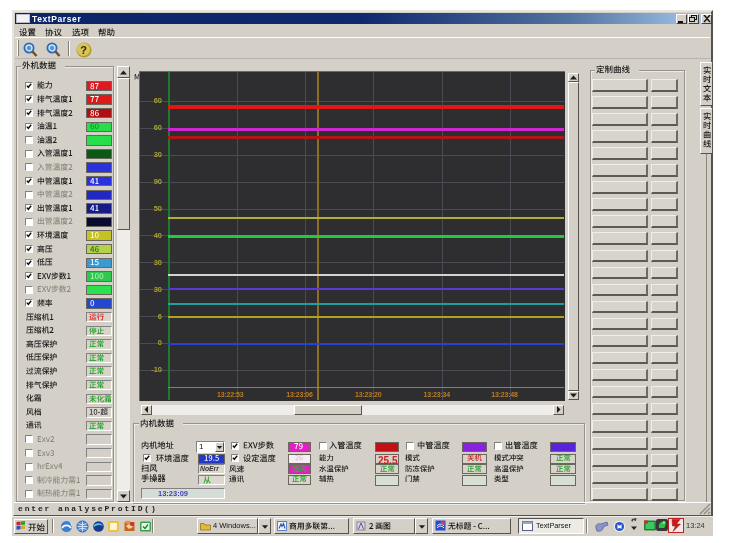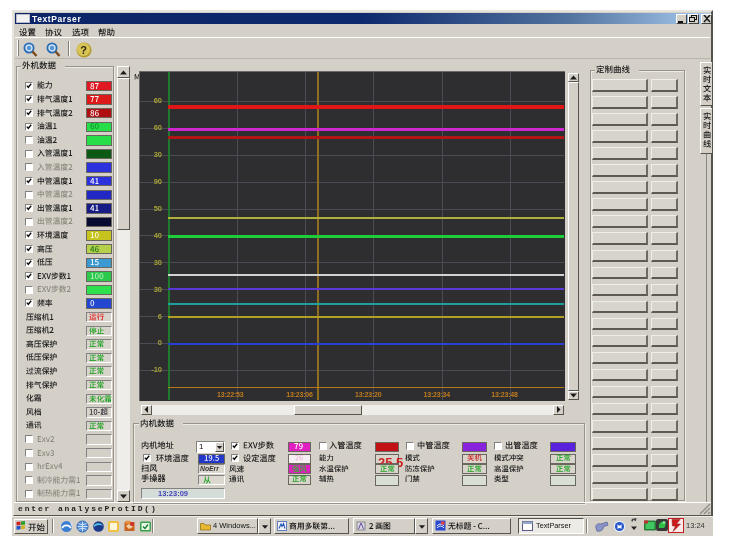--- a/index.html
+++ b/index.html
@@ -542,21 +542,21 @@
     <path fill="#1c1c1c" d="M0.7 2.9H3.1V3.5H1.4V7.1H0.7ZM2.7 2.9H3.4V6.4Q3.4 6.6 3.4 6.8Q3.3 6.9 3.1 7Q3 7.1 2.7 7.1Q2.5 7.1 2.1 7.1Q2.1 7 2 6.8Q2 6.6 1.9 6.5Q2.1 6.5 2.3 6.5Q2.5 6.5 2.6 6.5Q2.7 6.5 2.7 6.5Q2.7 6.4 2.7 6.4ZM1 4H3.1V4.6H1ZM1 5.1H3.1V5.7H1ZM4.1 0.3H4.8V2.6Q4.8 2.8 4.8 2.9Q4.9 2.9 5.1 2.9Q5.2 2.9 5.3 2.9Q5.4 2.9 5.6 2.9Q5.8 2.9 5.9 2.9Q6.1 2.9 6.1 2.9Q6.3 2.9 6.3 2.9Q6.4 2.8 6.4 2.6Q6.5 2.5 6.5 2.1Q6.6 2.2 6.8 2.3Q7 2.3 7.1 2.4Q7.1 2.8 7 3.1Q6.9 3.3 6.7 3.4Q6.5 3.5 6.2 3.5Q6.1 3.5 6 3.5Q5.9 3.5 5.8 3.5Q5.6 3.5 5.5 3.5Q5.3 3.5 5.2 3.5Q5.1 3.5 5 3.5Q4.7 3.5 4.4 3.5Q4.2 3.4 4.1 3.2Q4.1 3 4.1 2.6ZM6.3 0.8 6.8 1.3Q6.4 1.4 6.1 1.6Q5.7 1.7 5.3 1.9Q4.9 2 4.5 2.1Q4.5 2 4.4 1.8Q4.4 1.7 4.3 1.6Q4.7 1.5 5 1.4Q5.4 1.2 5.7 1.1Q6.1 0.9 6.3 0.8ZM4.1 3.7H4.8V6.2Q4.8 6.3 4.8 6.4Q4.9 6.5 5.1 6.5Q5.2 6.5 5.3 6.5Q5.5 6.5 5.6 6.5Q5.8 6.5 6 6.5Q6.1 6.5 6.2 6.5Q6.3 6.5 6.4 6.4Q6.5 6.3 6.5 6.1Q6.5 5.9 6.5 5.5Q6.7 5.6 6.8 5.7Q7 5.7 7.2 5.8Q7.1 6.3 7 6.6Q6.9 6.9 6.8 7Q6.6 7.1 6.2 7.1Q6.2 7.1 6.1 7.1Q5.9 7.1 5.8 7.1Q5.6 7.1 5.5 7.1Q5.3 7.1 5.2 7.1Q5.1 7.1 5.1 7.1Q4.7 7.1 4.5 7Q4.2 6.9 4.2 6.7Q4.1 6.5 4.1 6.2ZM6.4 4.1 6.9 4.6Q6.5 4.8 6.1 5Q5.7 5.1 5.3 5.3Q4.9 5.4 4.5 5.5Q4.5 5.4 4.4 5.2Q4.3 5.1 4.3 5Q4.7 4.9 5.1 4.7Q5.4 4.6 5.8 4.4Q6.1 4.3 6.4 4.1ZM2.3 0.9 2.9 0.7Q3.1 1 3.2 1.3Q3.4 1.5 3.6 1.8Q3.7 2.1 3.8 2.3L3.2 2.6Q3.1 2.4 2.9 2.1Q2.8 1.8 2.6 1.5Q2.5 1.2 2.3 0.9ZM0.6 2.5Q0.6 2.4 0.6 2.3Q0.5 2.2 0.5 2Q0.4 1.9 0.4 1.8Q0.5 1.8 0.6 1.7Q0.7 1.6 0.7 1.5Q0.8 1.4 0.9 1.2Q1.1 1.1 1.2 0.8Q1.4 0.5 1.5 0.2L2.2 0.5Q2 0.8 1.9 1.1Q1.7 1.4 1.5 1.6Q1.3 1.9 1.1 2.1V2.1Q1.1 2.1 1 2.2Q0.9 2.2 0.8 2.2Q0.8 2.3 0.7 2.4Q0.6 2.4 0.6 2.5ZM0.6 2.5 0.6 2 0.9 1.8 3.3 1.7Q3.3 1.8 3.3 1.9Q3.2 2.1 3.2 2.2Q2.6 2.2 2.2 2.3Q1.7 2.3 1.4 2.3Q1.2 2.4 1 2.4Q0.9 2.4 0.8 2.4Q0.7 2.4 0.6 2.5Z M8 1.9H13.7V2.6H8ZM13.4 1.9H14.1Q14.1 1.9 14.1 1.9Q14.1 2 14.1 2.1Q14.1 2.1 14.1 2.2Q14.1 3.3 14 4.1Q13.9 4.9 13.9 5.5Q13.8 6 13.7 6.3Q13.6 6.6 13.5 6.7Q13.3 6.9 13.2 7Q13 7 12.8 7.1Q12.6 7.1 12.3 7.1Q12 7.1 11.6 7.1Q11.6 6.9 11.5 6.7Q11.5 6.5 11.4 6.3Q11.7 6.4 12.1 6.4Q12.4 6.4 12.5 6.4Q12.6 6.4 12.7 6.4Q12.8 6.3 12.9 6.3Q12.9 6.2 13 5.9Q13.1 5.6 13.2 5.1Q13.3 4.6 13.3 3.8Q13.4 3.1 13.4 2ZM10.3 0.3H11.1V1.7Q11.1 2.2 11 2.7Q11 3.3 10.8 3.9Q10.7 4.5 10.4 5.1Q10.1 5.6 9.6 6.2Q9.1 6.7 8.3 7.2Q8.3 7.1 8.2 7Q8.1 6.9 8 6.8Q7.9 6.7 7.8 6.6Q8.5 6.2 9 5.7Q9.4 5.2 9.7 4.7Q10 4.2 10.1 3.7Q10.3 3.1 10.3 2.6Q10.3 2.1 10.3 1.7Z"></path>
   </svg>
 <svg class="t " style="left:318.5px;top:464.5px" width="31" height="9" viewBox="0 0 31 9">
     <path fill="#1c1c1c" d="M0.5 2.1H2.5V2.8H0.5ZM3.4 0.3H4.1V6.2Q4.1 6.5 4 6.7Q3.9 6.9 3.7 7Q3.6 7.1 3.3 7.1Q2.9 7.1 2.5 7.1Q2.5 7 2.4 6.9Q2.4 6.8 2.4 6.6Q2.3 6.5 2.2 6.4Q2.6 6.4 2.8 6.4Q3.1 6.4 3.2 6.4Q3.3 6.4 3.3 6.3Q3.4 6.3 3.4 6.2ZM2.3 2.1H2.4L2.6 2.1L3 2.3Q2.9 3.3 2.5 4.1Q2.2 4.9 1.8 5.5Q1.3 6.1 0.8 6.4Q0.7 6.4 0.6 6.3Q0.5 6.1 0.4 6Q0.3 5.9 0.2 5.9Q0.7 5.6 1.2 5Q1.6 4.5 1.9 3.8Q2.2 3.1 2.3 2.3ZM4 1.9Q4.3 2.5 4.6 3.1Q4.9 3.7 5.3 4.2Q5.7 4.7 6.2 5.1Q6.7 5.5 7.2 5.8Q7.2 5.8 7.1 5.9Q7 6.1 6.9 6.2Q6.8 6.3 6.7 6.4Q6.2 6.1 5.7 5.6Q5.2 5.2 4.8 4.6Q4.4 4.1 4.1 3.4Q3.7 2.8 3.5 2.1ZM6 1.6 6.6 2.1Q6.4 2.4 6 2.7Q5.7 3 5.4 3.3Q5.1 3.6 4.8 3.8L4.3 3.4Q4.6 3.2 4.9 2.9Q5.2 2.6 5.5 2.2Q5.8 1.9 6 1.6Z M10.8 2.3V2.9H13.1V2.3ZM10.8 1.2V1.8H13.1V1.2ZM10.2 0.6H13.8V3.5H10.2ZM9.9 4H14.1V6.6H13.4V4.6H12.8V6.6H12.3V4.6H11.7V6.6H11.2V4.6H10.6V6.6H9.9ZM9.3 6.3H14.5V6.9H9.3ZM8.1 0.9 8.5 0.4Q8.7 0.4 9 0.6Q9.2 0.7 9.5 0.8Q9.7 1 9.8 1.1L9.4 1.7Q9.3 1.5 9.1 1.4Q8.9 1.2 8.6 1.1Q8.3 1 8.1 0.9ZM7.7 2.9 8 2.4Q8.3 2.4 8.5 2.6Q8.8 2.7 9 2.8Q9.2 3 9.4 3.1L9 3.7Q8.9 3.6 8.6 3.4Q8.4 3.3 8.2 3.1Q7.9 3 7.7 2.9ZM7.8 6.6Q8 6.3 8.2 5.9Q8.5 5.5 8.7 5.1Q8.9 4.6 9.1 4.2L9.6 4.6Q9.5 5 9.3 5.4Q9.1 5.8 8.8 6.2Q8.6 6.6 8.4 7Z M19.2 2.8H19.9V7.1H19.2ZM17.1 3.9H21.9V4.5H17.1ZM20 4.1Q20.3 4.6 20.6 5Q20.9 5.4 21.3 5.7Q21.7 6.1 22.1 6.3Q22 6.3 21.9 6.4Q21.8 6.5 21.7 6.6Q21.7 6.8 21.6 6.8Q21.2 6.6 20.8 6.2Q20.4 5.8 20.1 5.3Q19.8 4.8 19.5 4.3ZM19 4.1 19.6 4.3Q19.4 4.8 19 5.3Q18.6 5.8 18.2 6.2Q17.8 6.6 17.4 6.8Q17.3 6.7 17.2 6.6Q17.1 6.5 17 6.4Q17 6.3 16.9 6.3Q17.3 6.1 17.7 5.7Q18.1 5.4 18.5 4.9Q18.8 4.5 19 4.1ZM18.3 1.2V2.4H20.8V1.2ZM17.6 0.6H21.5V3H17.6ZM16.8 0.3 17.4 0.5Q17.2 1.1 16.8 1.7Q16.5 2.4 16.1 2.9Q15.7 3.4 15.3 3.9Q15.3 3.8 15.2 3.6Q15.2 3.5 15.1 3.4Q15 3.2 15 3.1Q15.3 2.8 15.7 2.3Q16 1.9 16.3 1.4Q16.6 0.8 16.8 0.3ZM16 2.2 16.7 1.6 16.7 1.6V7.1H16Z M22.4 4.1Q22.8 4 23.2 3.9Q23.6 3.8 24.1 3.7Q24.5 3.6 25 3.4L25.1 4.1Q24.4 4.3 23.8 4.5Q23.1 4.7 22.6 4.8ZM22.6 1.7H25V2.4H22.6ZM23.5 0.3H24.2V6.3Q24.2 6.6 24.1 6.7Q24.1 6.9 23.9 7Q23.8 7.1 23.5 7.1Q23.3 7.1 22.9 7.1Q22.9 7 22.8 6.8Q22.8 6.6 22.7 6.4Q22.9 6.4 23.1 6.4Q23.3 6.4 23.4 6.4Q23.5 6.4 23.5 6.4Q23.5 6.4 23.5 6.3ZM26 3.4H28.7V4.1H26ZM25.9 1.5H29.1V4.5H28.4V2.2H25.9ZM25.5 1.5H26.2V3.5Q26.2 3.9 26.1 4.4Q26.1 4.9 26 5.4Q25.9 5.9 25.7 6.3Q25.5 6.8 25.1 7.2Q25.1 7.1 25 7Q24.9 6.9 24.7 6.8Q24.6 6.7 24.6 6.7Q24.9 6.3 25 5.9Q25.2 5.5 25.3 5.1Q25.4 4.7 25.4 4.3Q25.5 3.8 25.5 3.5ZM26.6 0.5 27.2 0.3Q27.4 0.5 27.6 0.8Q27.8 1.1 27.9 1.3L27.2 1.6Q27.1 1.4 26.9 1.1Q26.8 0.8 26.6 0.5Z"></path>
   </svg>
 <svg class="t " style="left:318.5px;top:474.8px" width="16" height="9" viewBox="0 0 16 9">
     <path fill="#1c1c1c" d="M3.3 1.2H7.1V1.8H3.3ZM3.8 3.7H6.5V4.2H3.8ZM3.8 4.9H6.5V5.5H3.8ZM3.5 2.4H6.5V3H4.1V7.1H3.5ZM6.3 2.4H6.9V6.4Q6.9 6.6 6.8 6.8Q6.8 6.9 6.7 7Q6.5 7.1 6.3 7.1Q6.1 7.1 5.9 7.1Q5.9 7 5.8 6.8Q5.8 6.6 5.7 6.5Q5.9 6.5 6 6.5Q6.1 6.5 6.2 6.5Q6.3 6.5 6.3 6.4ZM4.8 0.3H5.5V3H5.5V7.1H4.9V3H4.8ZM5.7 0.6 6.1 0.3Q6.3 0.4 6.6 0.6Q6.8 0.8 6.9 0.9L6.5 1.3Q6.4 1.1 6.1 0.9Q5.9 0.7 5.7 0.6ZM0.3 1.1H3V1.8H0.3ZM1.8 2.3H2.4V7.1H1.8ZM0.2 5.2Q0.6 5.2 1.1 5.1Q1.5 5 2.1 4.9Q2.6 4.8 3.1 4.8L3.1 5.4Q2.4 5.5 1.7 5.6Q1 5.8 0.4 5.9ZM0.5 4.1Q0.5 4.1 0.5 4Q0.5 3.8 0.4 3.7Q0.4 3.6 0.3 3.5Q0.4 3.5 0.5 3.3Q0.6 3.2 0.7 2.9Q0.7 2.8 0.8 2.5Q0.9 2.3 1 1.9Q1.1 1.5 1.2 1.1Q1.3 0.7 1.4 0.3L2 0.4Q1.9 1 1.8 1.6Q1.6 2.2 1.4 2.8Q1.2 3.3 1 3.8V3.8Q1 3.8 0.9 3.8Q0.9 3.8 0.8 3.9Q0.7 4 0.6 4Q0.5 4.1 0.5 4.1ZM0.5 4.1V3.6L0.9 3.4H3V4H1.1Q0.9 4 0.7 4Q0.6 4.1 0.5 4.1Z M7.7 3.2Q8 3.1 8.5 3Q8.9 2.9 9.4 2.8Q9.9 2.7 10.4 2.6L10.5 3.2Q9.8 3.4 9.1 3.6Q8.4 3.7 7.9 3.9ZM7.9 1.3H10.4V1.9H7.9ZM8.9 0.3H9.6V4.5Q9.6 4.8 9.5 4.9Q9.4 5.1 9.3 5.2Q9.1 5.2 8.9 5.3Q8.6 5.3 8.3 5.3Q8.2 5.1 8.2 5Q8.1 4.8 8.1 4.6Q8.3 4.6 8.5 4.7Q8.7 4.7 8.8 4.7Q8.9 4.6 8.9 4.6Q8.9 4.6 8.9 4.5ZM10.5 1.3H13.4V1.9H10.5ZM10.5 3.2 10.8 2.7Q11.1 2.9 11.5 3.2Q11.9 3.4 12.3 3.6Q12.6 3.9 12.9 4L12.5 4.6Q12.3 4.4 11.9 4.2Q11.6 3.9 11.2 3.7Q10.8 3.4 10.5 3.2ZM13 1.3H13.7Q13.6 2.4 13.6 3.2Q13.6 3.9 13.7 4.3Q13.7 4.7 13.9 4.7Q14 4.7 14 4.5Q14.1 4.3 14.1 3.9Q14.2 4 14.3 4.1Q14.5 4.1 14.6 4.2Q14.6 4.6 14.5 4.8Q14.4 5.1 14.3 5.2Q14.1 5.3 13.9 5.3Q13.5 5.3 13.3 5Q13.1 4.7 13 4.2Q13 3.7 13 3Q13 2.2 13 1.3ZM11.5 0.3H12.2Q12.2 1.2 12.1 2Q12.1 2.8 11.9 3.4Q11.8 4.1 11.4 4.5Q11.1 5 10.5 5.3Q10.5 5.2 10.3 5.1Q10.2 4.9 10.1 4.8Q10.6 4.5 10.9 4.1Q11.2 3.7 11.3 3.2Q11.4 2.6 11.5 1.9Q11.5 1.2 11.5 0.3ZM9.9 5.7 10.5 5.6Q10.6 6 10.7 6.3Q10.7 6.7 10.7 7L10 7.1Q10 6.9 10 6.7Q10 6.4 10 6.2Q9.9 5.9 9.9 5.7ZM11.4 5.7 12.1 5.6Q12.2 5.8 12.3 6Q12.3 6.3 12.4 6.5Q12.5 6.7 12.5 6.9L11.8 7.1Q11.8 6.8 11.7 6.4Q11.5 6 11.4 5.7ZM12.9 5.7 13.5 5.4Q13.7 5.6 13.9 5.9Q14.1 6.1 14.3 6.4Q14.4 6.7 14.5 6.9L13.9 7.2Q13.8 7 13.6 6.7Q13.5 6.4 13.3 6.2Q13.1 5.9 12.9 5.7ZM8.6 5.4 9.3 5.6Q9.2 5.9 9 6.2Q8.9 6.4 8.7 6.7Q8.5 7 8.3 7.2L7.7 6.9Q7.9 6.7 8 6.5Q8.2 6.2 8.4 6Q8.5 5.7 8.6 5.4Z"></path>
   </svg>
 <div class="a" style="left:375px;top:441.8px;width:24px;height:10.5px;background:#c21114;border:1px solid #6a675f"></div>
 <div class="a" style="left:375px;top:453.5px;width:24px;height:10px;background:#d8d4cc;border:1px solid #6a675f"></div>
-<div class="txt" style="left:378px;top:455.7px;font-size:13px;font-weight:bold;color:#cc2222">25.5</div>
+<div class="txt" style="left:378px;top:455.7px;font-size:10px;font-weight:bold;color:#cc2222">25.5</div>
 <div class="a" style="left:375px;top:464px;width:24px;height:10px;background:#d8d4cc;border:1px solid #6a675f"></div>
 <svg class="t " style="left:379.6px;top:464.7px" width="16" height="9" viewBox="0 0 16 9">
     <path fill="#14a018" d="M0.6 0.8H6.8V1.5H0.6ZM3.9 3.3H6.5V4H3.9ZM0.4 6.1H7.1V6.8H0.4ZM3.5 1H4.3V6.5H3.5ZM1.3 2.7H2V6.5H1.3Z M10.8 3.9H11.5V7.1H10.8ZM9.8 2.9V3.5H12.4V2.9ZM9.2 2.4H13.1V4H9.2ZM8.5 4.6H13.4V5.2H9.2V6.8H8.5ZM13.1 4.6H13.8V6.1Q13.8 6.4 13.8 6.5Q13.7 6.7 13.5 6.8Q13.3 6.8 13 6.8Q12.7 6.9 12.3 6.9Q12.3 6.7 12.2 6.5Q12.1 6.4 12.1 6.2Q12.3 6.2 12.4 6.2Q12.6 6.2 12.8 6.2Q12.9 6.2 13 6.2Q13 6.2 13.1 6.2Q13.1 6.2 13.1 6.1ZM10.8 0.3H11.5V1.6H10.8ZM8 1.4H14.3V3H13.6V2H8.7V3H8ZM8.6 0.6 9.2 0.3Q9.4 0.5 9.6 0.7Q9.7 1 9.8 1.2L9.1 1.5Q9.1 1.3 8.9 1Q8.7 0.8 8.6 0.6ZM13 0.3 13.7 0.6Q13.5 0.8 13.3 1Q13.1 1.3 13 1.4L12.4 1.2Q12.5 1.1 12.6 0.9Q12.7 0.8 12.8 0.6Q12.9 0.4 13 0.3Z"></path>
   </svg>
 <div class="a" style="left:375px;top:474.5px;width:24px;height:11.5px;background:#d8ded2;border:1px solid #6a675f"></div>
 <div class="a sunk" style="left:406px;top:442px;width:8px;height:8px;background:#fff"></div>
 <svg class="t " style="left:417px;top:441.4px" width="34" height="10" viewBox="0 0 34 10">
     <path fill="#1c1c1c" d="M0.8 1.7H7.4V5.7H6.6V2.5H1.5V5.8H0.8ZM1.2 4.5H7.1V5.3H1.2ZM3.7 0.3H4.5V7.9H3.7Z M10.5 7.1H14.7V7.7H10.5ZM8.9 2.6H15.8V4H15V3.2H9.7V4H8.9ZM10.4 3.6H14.8V5.4H10.4V4.8H14V4.2H10.4ZM10.5 5.8H15.2V7.9H14.4V6.4H10.5ZM9.9 3.6H10.7V7.9H9.9ZM11.7 2.1 12.4 2Q12.6 2.1 12.7 2.3Q12.8 2.6 12.8 2.7L12.1 2.9Q12.1 2.7 12 2.5Q11.8 2.3 11.7 2.1ZM9.6 0.9H12.2V1.5H9.6ZM13 0.9H15.9V1.5H13ZM9.5 0.2 10.3 0.4Q10.1 1 9.8 1.5Q9.5 2.1 9.2 2.5Q9.1 2.4 9 2.3Q8.9 2.3 8.7 2.2Q8.6 2.1 8.5 2.1Q8.8 1.8 9.1 1.3Q9.4 0.8 9.5 0.2ZM13 0.3 13.8 0.4Q13.6 0.9 13.4 1.4Q13.2 1.8 12.9 2.2Q12.8 2.1 12.7 2Q12.6 2 12.4 1.9Q12.3 1.9 12.2 1.8Q12.5 1.5 12.7 1.1Q12.9 0.7 13 0.3ZM10.2 1.4 10.8 1.1Q11 1.4 11.2 1.7Q11.3 1.9 11.4 2.1L10.8 2.4Q10.7 2.2 10.5 1.9Q10.4 1.6 10.2 1.4ZM13.7 1.4 14.3 1.1Q14.5 1.4 14.7 1.6Q14.9 1.9 15 2.1L14.4 2.4Q14.3 2.2 14.1 1.9Q13.9 1.6 13.7 1.4Z M20.2 2.5V3.2H22.8V2.5ZM20.2 1.3V1.9H22.8V1.3ZM19.5 0.6H23.5V3.9H19.5ZM19.2 4.5H23.8V7.3H23.1V5.1H22.4V7.3H21.8V5.1H21.2V7.3H20.6V5.1H19.9V7.3H19.2ZM18.5 7H24.3V7.7H18.5ZM17.2 0.9 17.6 0.4Q17.8 0.5 18.1 0.6Q18.4 0.8 18.7 0.9Q19 1.1 19.1 1.2L18.7 1.8Q18.5 1.7 18.3 1.5Q18 1.4 17.7 1.2Q17.4 1.1 17.2 0.9ZM16.7 3.2 17.1 2.6Q17.3 2.7 17.6 2.9Q17.9 3 18.2 3.2Q18.4 3.3 18.6 3.4L18.2 4.1Q18 3.9 17.8 3.8Q17.5 3.6 17.2 3.5Q16.9 3.3 16.7 3.2ZM16.9 7.3Q17.1 7 17.3 6.5Q17.6 6.1 17.8 5.6Q18.1 5.1 18.3 4.7L18.9 5.1Q18.7 5.6 18.5 6Q18.2 6.5 18 6.9Q17.8 7.4 17.5 7.8Z M26.5 2.6H32.3V3.3H26.5ZM26.6 5H31.2V5.6H26.6ZM27.8 2H28.5V4H30.3V2H31V4.6H27.8ZM31 5H31.2L31.3 5L31.8 5.2Q31.5 5.9 30.9 6.3Q30.4 6.8 29.7 7.1Q29 7.4 28.2 7.6Q27.4 7.8 26.6 7.9Q26.5 7.7 26.4 7.5Q26.3 7.3 26.2 7.2Q27 7.1 27.8 7Q28.5 6.8 29.2 6.6Q29.8 6.3 30.3 6Q30.8 5.6 31 5.1ZM28 5.5Q28.4 6 29.1 6.4Q29.7 6.7 30.6 6.9Q31.5 7.2 32.5 7.2Q32.4 7.3 32.4 7.4Q32.3 7.6 32.2 7.7Q32.1 7.8 32.1 7.9Q31 7.8 30.1 7.5Q29.2 7.3 28.5 6.8Q27.8 6.4 27.3 5.8ZM25.9 1.1H32.4V1.8H25.9ZM25.6 1.1H26.4V3.3Q26.4 3.8 26.3 4.4Q26.3 5 26.2 5.6Q26.1 6.2 26 6.8Q25.8 7.4 25.6 7.9Q25.5 7.8 25.4 7.8Q25.2 7.7 25.1 7.6Q25 7.6 24.9 7.6Q25.1 7.1 25.3 6.5Q25.4 6 25.5 5.4Q25.5 4.8 25.6 4.3Q25.6 3.7 25.6 3.3ZM28.4 0.4 29.2 0.2Q29.4 0.5 29.5 0.8Q29.6 1.1 29.7 1.3L28.8 1.5Q28.8 1.3 28.7 1Q28.6 0.7 28.4 0.4Z"></path>
   </svg>
 <svg class="t " style="left:405px;top:454.0px" width="16" height="9" viewBox="0 0 16 9">

